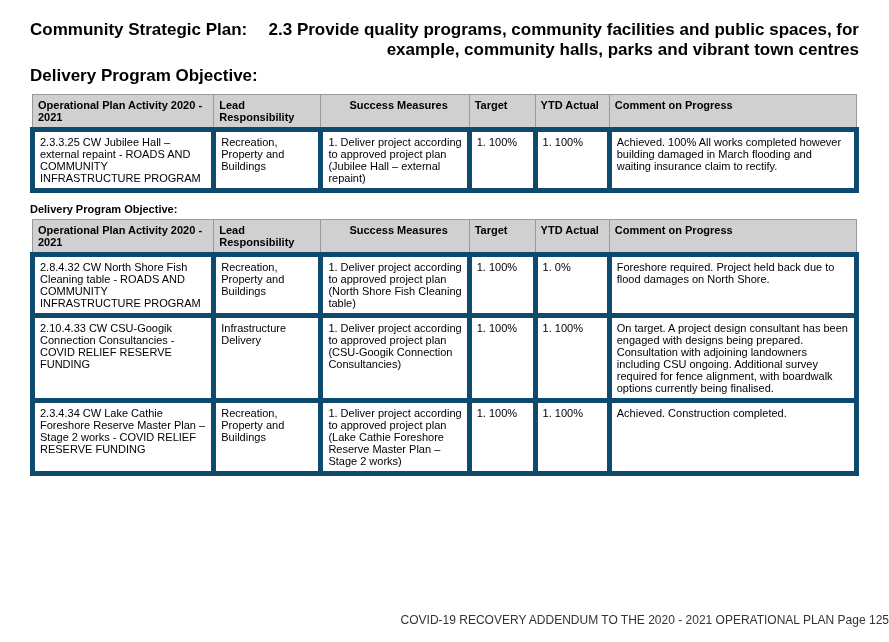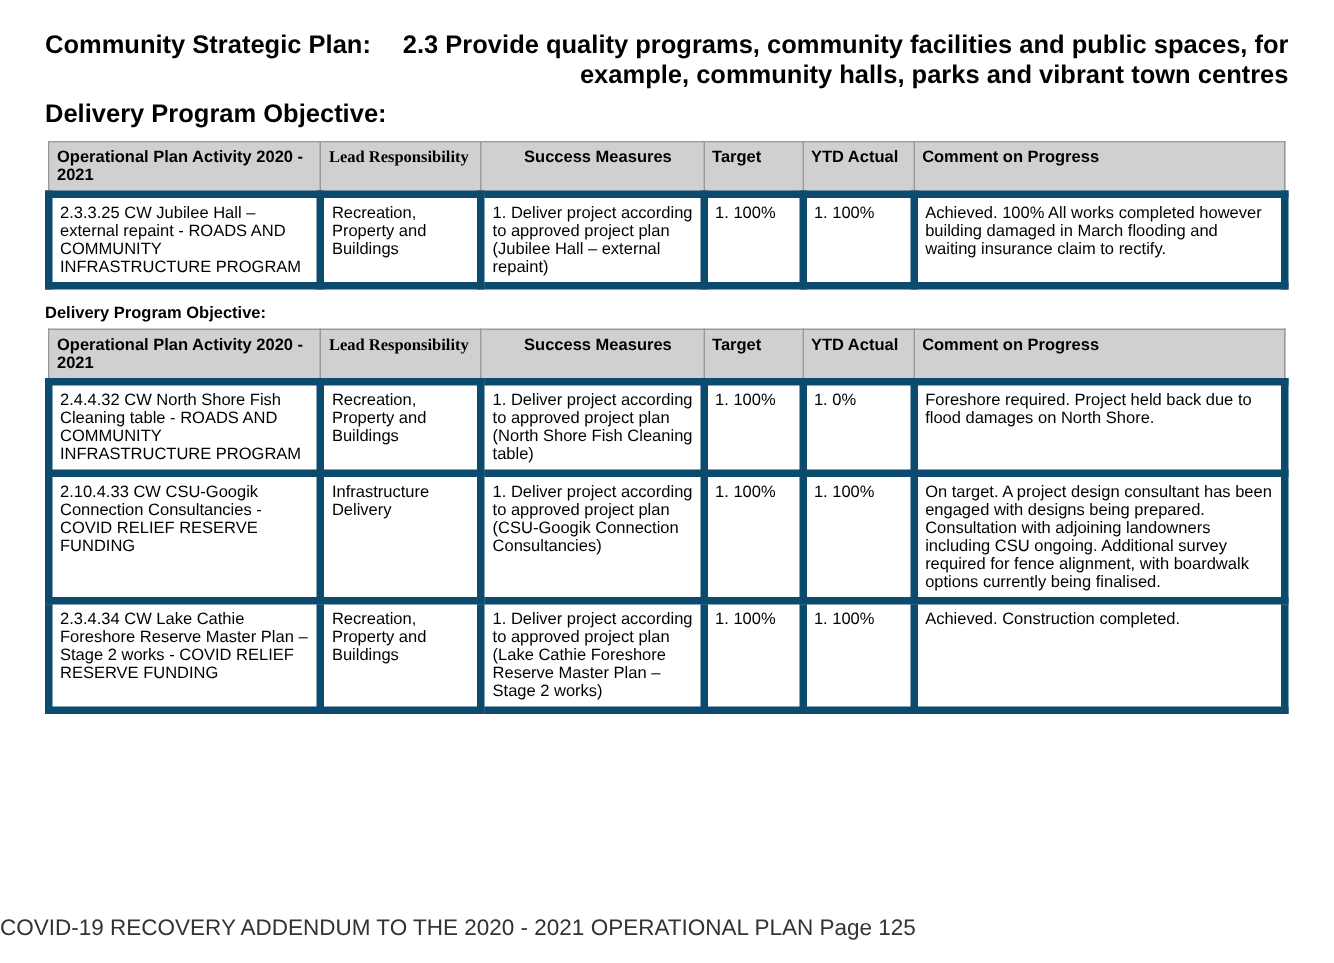--- a/index.html
+++ b/index.html
@@ -54,32 +54,32 @@
       text-align: left;
       font-weight: bold;
       vertical-align: top;
     }
     td {
       border: 5px solid #0c4a6e;
       padding: 4px 5px;
       vertical-align: top;
     }
     .col-activity { width: 22%; }
-    .col-lead { width: 13%; font-family: Liberation Serif, serif; }
+    .col-lead { width: 13%; }
     .col-success { width: 18%; padding-left: 28px; }
     .col-target { width: 8%; }
     .col-ytd { width: 9%; }
     .col-comment { width: 30%; }
     .footer {
       position: fixed;
       bottom: 15px;
       left: 0;
       right: 0;
-      text-align: left;
-      font-size: 15px;
+      text-align: right;
+      font-size: 12px;
       color: #333;
     }
   </style>
 </head>
 <body>
 
 <div class="header-section">
   <div class="header-line">
     <span class="header-label">Community Strategic Plan:</span>
     <span class="header-text">2.3 Provide quality programs, community facilities and public spaces, for example, community halls, parks and vibrant town centres</span>
@@ -122,21 +122,21 @@
       <th class="col-activity">Operational Plan Activity 2020 - 2021</th>
       <th class="col-lead">Lead Responsibility</th>
       <th class="col-success">Success Measures</th>
       <th class="col-target">Target</th>
       <th class="col-ytd">YTD Actual</th>
       <th class="col-comment">Comment on Progress</th>
     </tr>
   </thead>
   <tbody id="table2-body">
   <tr>
-        <td>2.4.4.32 CW North Shore Fish Cleaning table - ROADS AND COMMUNITY INFRASTRUCTURE PROGRAM</td>
+        <td>2.8.4.32 CW North Shore Fish Cleaning table - ROADS AND COMMUNITY INFRASTRUCTURE PROGRAM</td>
         <td>Recreation, Property and Buildings</td>
         <td>1. Deliver project according to approved project plan (North Shore Fish Cleaning table)</td>
         <td>1. 100%</td>
         <td>1. 0%</td>
         <td>Foreshore required. Project held back due to flood damages on North Shore.</td>
       </tr>
       <tr>
         <td>2.10.4.33 CW CSU-Googik Connection Consultancies - COVID RELIEF RESERVE FUNDING</td>
         <td>Infrastructure Delivery</td>
         <td>1. Deliver project according to approved project plan (CSU-Googik Connection Consultancies)</td>

